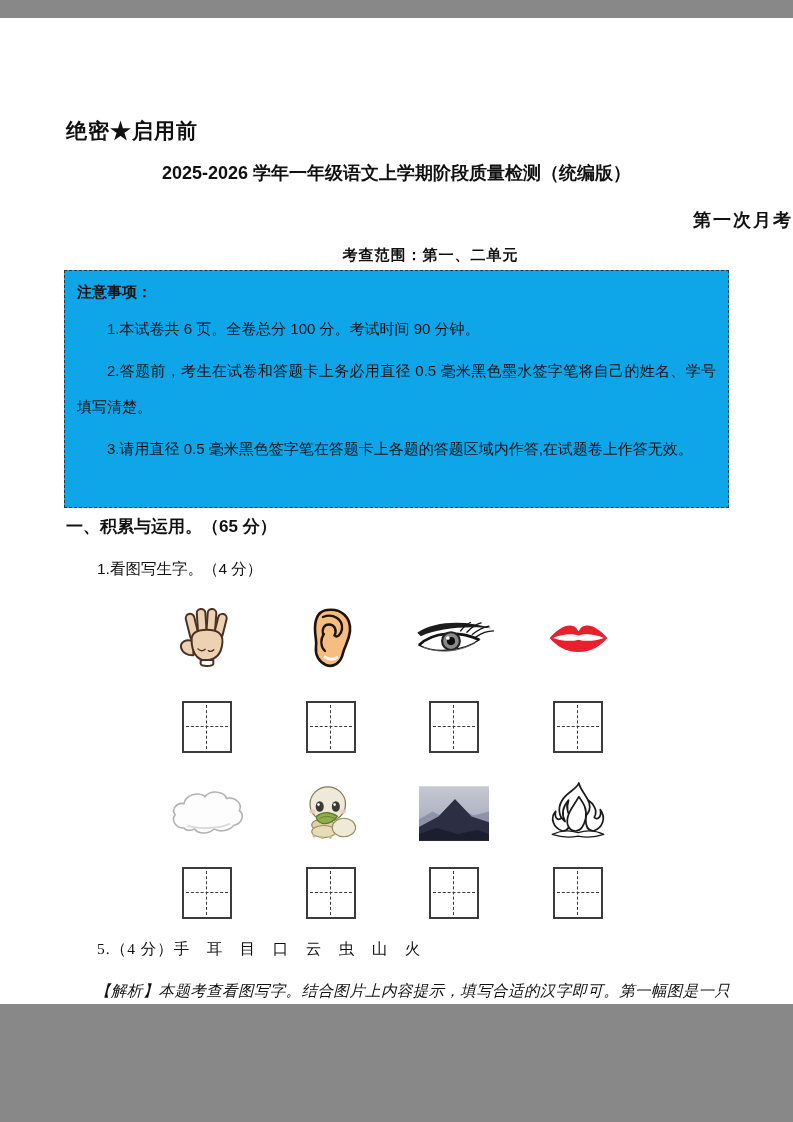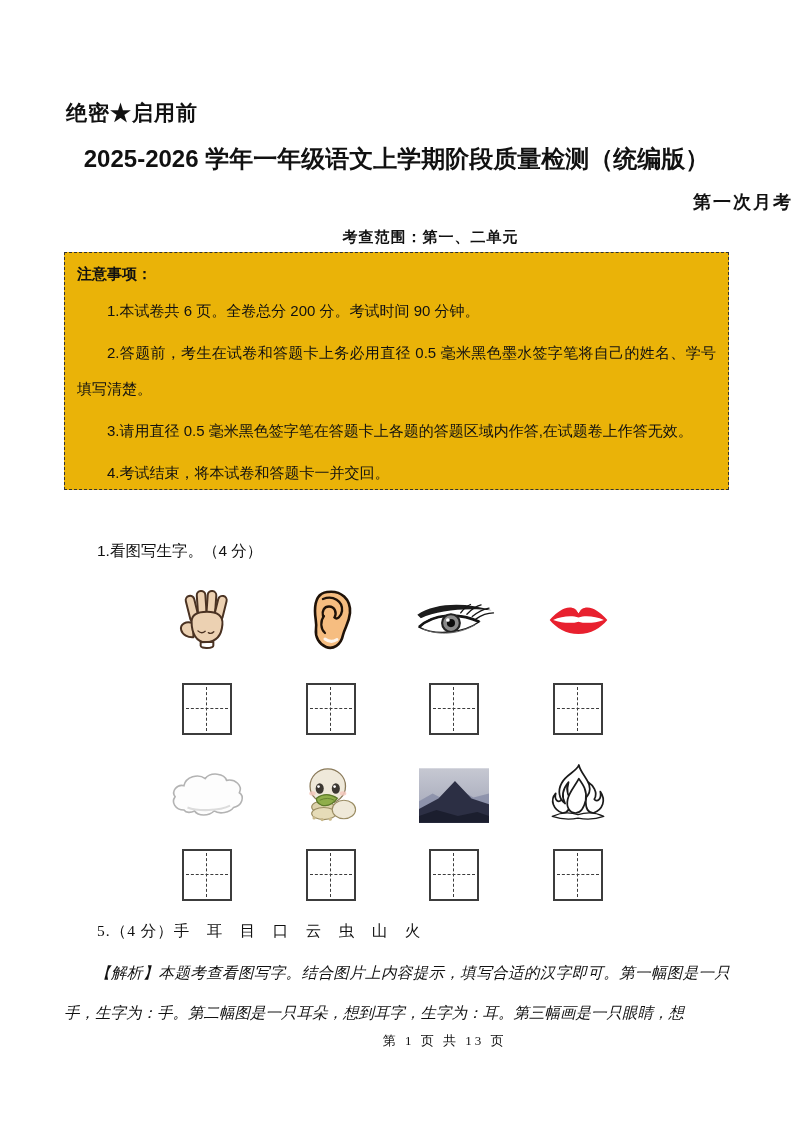--- a/index.html
+++ b/index.html
@@ -1,54 +1,54 @@
 <!DOCTYPE html>
 <html><head>
 <meta charset="utf-8">
 <style>
   html,body{margin:0;padding:0;background:#888;}
   .page{
     position:relative;
-    width:793px;height:1122px;
-    margin:0 auto;
+    width:793px;height:986px;
+    margin:18px auto;
     background:#ffffff;
     font-family:"Liberation Serif", serif;
     color:#111;
     overflow:hidden;
   }
 
   .secret{
     position:absolute;left:66px;top:99px;
     font-family:"Liberation Sans", sans-serif;
     font-weight:bold;font-size:21px;letter-spacing:1px;
   }
   .title{
     position:absolute;left:0;top:143px;width:100%;
     text-align:center;margin:0;
     font-family:"Liberation Sans", sans-serif;
-    font-weight:bold;font-size:24px;
+    font-weight:bold;font-size:18px;
   }
   .subtitle{
     position:absolute;left:0;top:190px;width:100%;
     text-align:right;margin:0;
     font-family:"Liberation Sans", sans-serif;
     font-weight:bold;font-size:18px;letter-spacing:2px;
   }
   .scope{
     position:absolute;left:0;top:228px;width:100%;
     text-align:center;
     font-weight:bold;font-size:15px;letter-spacing:1px;padding-left:34px;
   }
 
   .notice-box{
     position:absolute;left:64px;top:252px;
     width:665px;height:238px;box-sizing:border-box;
     border:1.5px dashed #333;
     padding:8px 12px 0 12px;
-    background:#eab308;
+    background:#0ea5e9;
   }
   .notice-heading{
     font-family:"Liberation Sans", sans-serif;
     font-weight:bold;font-size:15px;line-height:26px;
   }
   .notice-item{
     margin:6px 0 0 0;
     font-family:"Liberation Sans", sans-serif;
     font-size:15px;line-height:36px;
     text-indent:2em;text-align:justify;
@@ -106,26 +106,26 @@
 
 <div class="page">
 
   <div class="secret">绝密★启用前</div>
   <h1 class="title">2025-2026 学年一年级语文上学期阶段质量检测（统编版）</h1>
   <h2 class="subtitle">第一次月考</h2>
   <div class="scope">考查范围：第一、二单元</div>
 
   <div class="notice-box">
     <div class="notice-heading">注意事项：</div>
-    <p class="notice-item">1.本试卷共 6 页。全卷总分 200 分。考试时间 90 分钟。</p>
+    <p class="notice-item">1.本试卷共 6 页。全卷总分 100 分。考试时间 90 分钟。</p>
     <p class="notice-item">2.答题前，考生在试卷和答题卡上务必用直径 0.5 毫米黑色墨水签字笔将自己的姓名、学号填写清楚。</p>
     <p class="notice-item">3.请用直径 0.5 毫米黑色签字笔在答题卡上各题的答题区域内作答,在试题卷上作答无效。</p>
-    <p class="notice-item">4.考试结束，将本试卷和答题卡一并交回。</p>
   </div>
 
+  <div class="section-heading">一、积累与运用。（65 分）</div>
   <div class="question">1.看图写生字。（4 分）</div>
 
   <div class="pictures">
 
     <div class="pic-row">
       <div class="pic-cell">
         <svg width="58" height="66" viewBox="0 0 64 72" aria-hidden="true">
           <g fill="#ecd1b2" stroke="#4a3222" stroke-width="2.2" stroke-linejoin="round" stroke-linecap="round">
             <rect x="11" y="9" width="9.5" height="30" rx="4.7" transform="rotate(-14 16 24)"></rect>
             <rect x="21.5" y="4" width="9.5" height="32" rx="4.7" transform="rotate(-4 26 20)"></rect>

